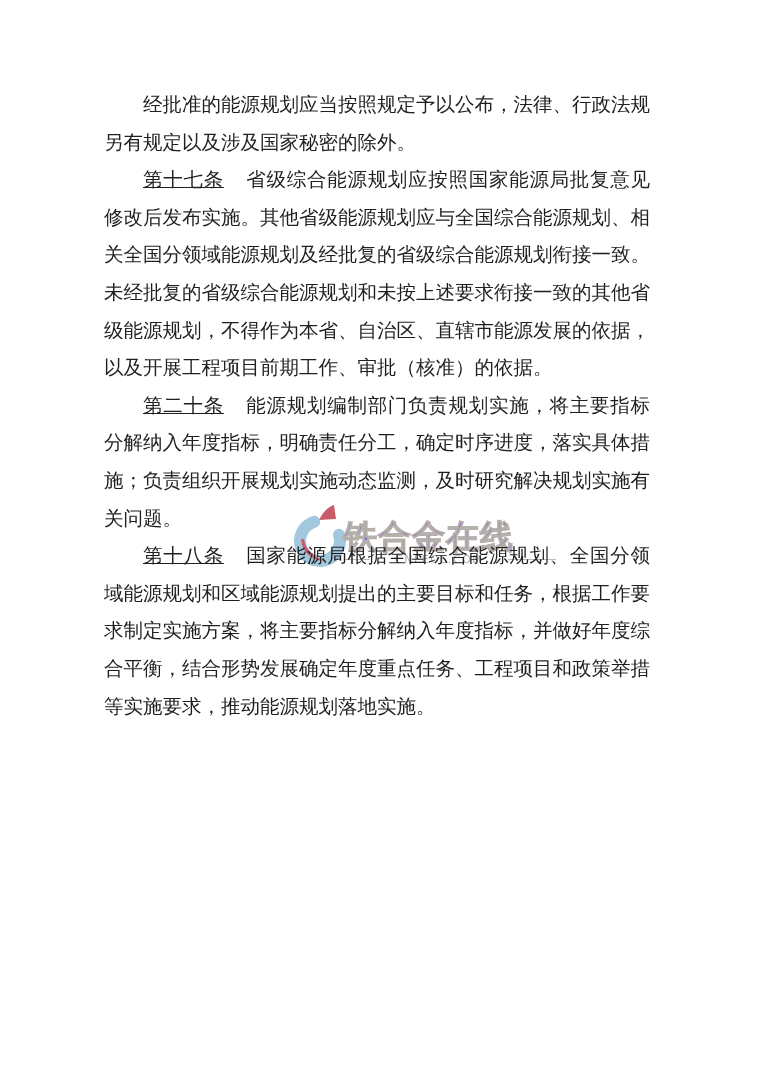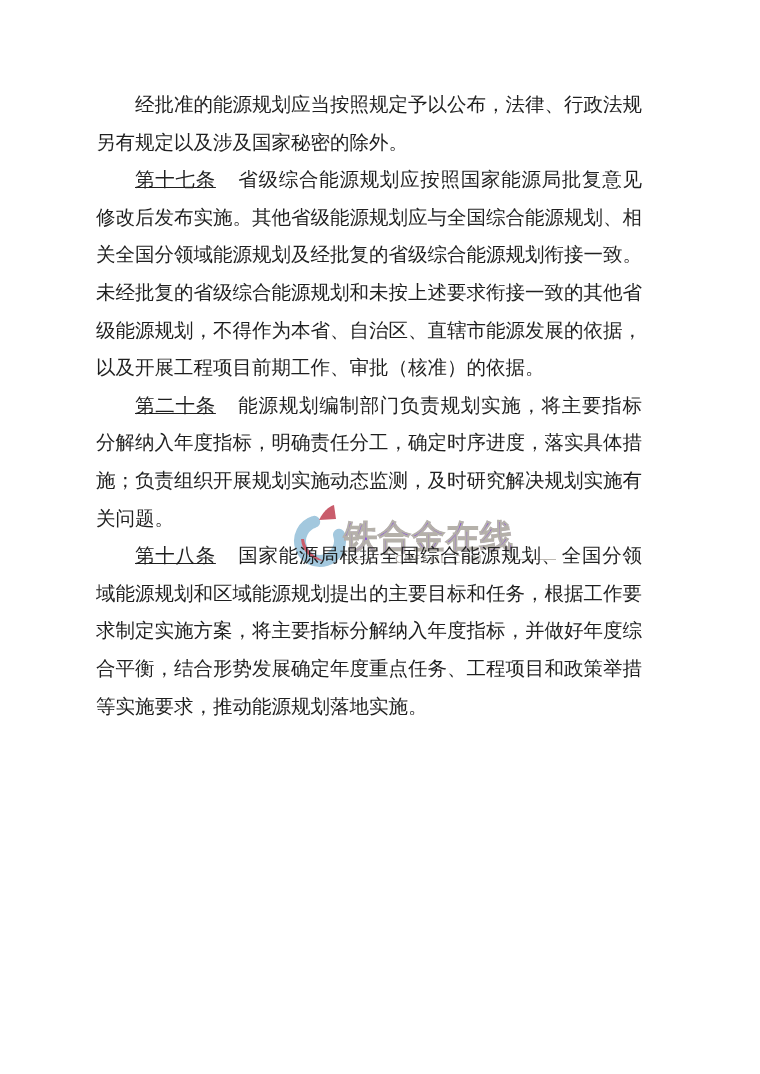--- a/index.html
+++ b/index.html
@@ -11,21 +11,21 @@
     position: relative;
     width: 760px;
     height: 1074px;
     background: #ffffff;
     overflow: hidden;
     font-family: "DejaVu Serif", "Liberation Serif", serif;
   }
   
   .doc {
     position: absolute;
-    left: 96px;
+    left: 104px;
     top: 86px;
     width: 546px;
     z-index: 1;
     color: #1f1f1f;
     font-size: 19.5px;
     line-height: 37.6px;
     text-align: justify;
   }
   p.para {
     margin: 0;

